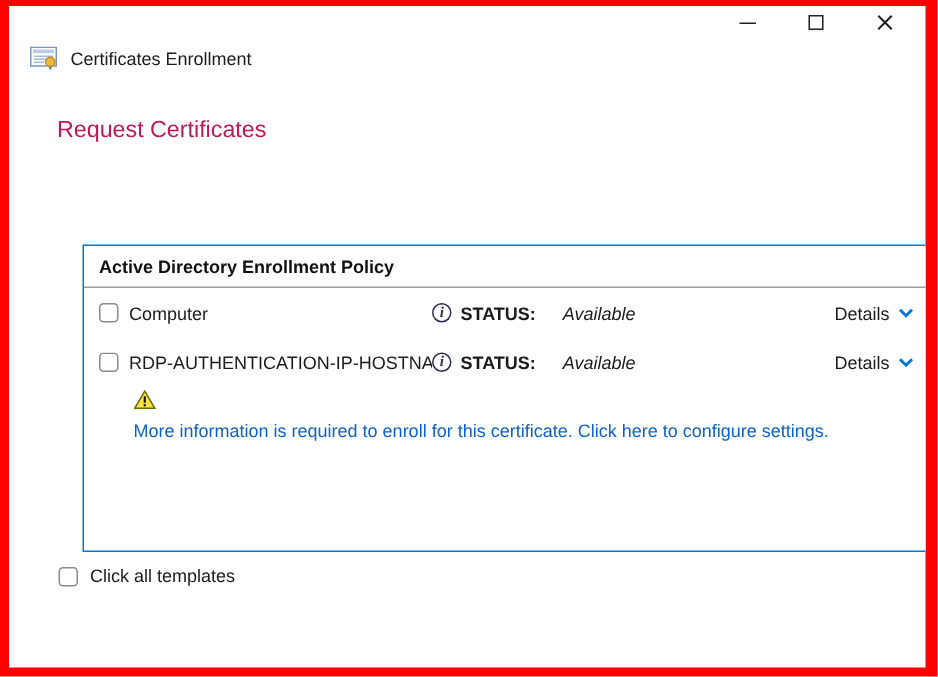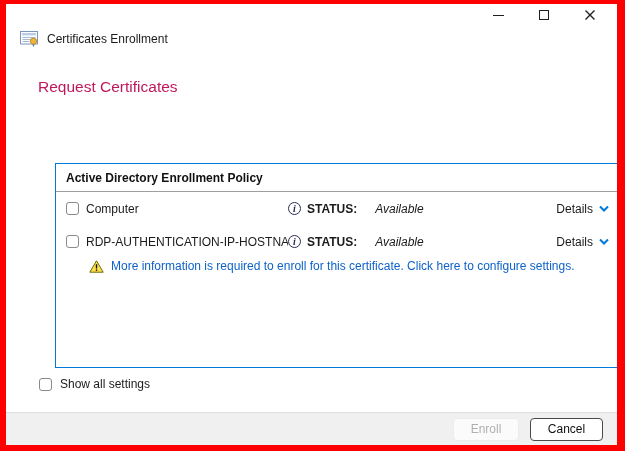--- a/index.html
+++ b/index.html
@@ -48,21 +48,21 @@
     width: 13px; height: 13px; border-radius: 50%; flex: none;
     border: 1px solid #2c2c52; color: #2c2c52;
     font-family: "Liberation Serif", serif; font-style: italic; font-weight: bold; font-size: 10px;
     display: flex; align-items: center; justify-content: center; line-height: 1;
   }
   .status-label { font-weight: bold; margin-left: 6px; margin-top: 37px; }
   .status-value { margin-left: 18px; font-style: italic; }
   .details-cell { grid-column: 5; display: flex; align-items: center; gap: 6px; cursor: default; }
   .warning-row {
     display: flex; align-items: flex-start; gap: 7px; margin: 1px 0 0 33px;
-    font-size: 12px; cursor: pointer;
+    font-size: 12px; cursor: pointer; flex-direction: column;
   }
   .warning-link { text-decoration: none; }
   
   .show-all { position: absolute; left: 33px; top: 373px; display: flex; align-items: center; gap: 8px; font-size: 12px; color: #1b1b1b; }
   
   .footer {
     position: absolute; left: 0; right: 0; bottom: 0; height: 33px;
     background: #f0f0f0; border-top: 1px solid #dedede;
     display: flex; align-items: center; justify-content: flex-end; gap: 11px; padding-right: 14px;
   }
@@ -152,21 +152,17 @@
         <path d="M7.5 0.8 L14.2 12.2 L0.8 12.2 Z" fill="#ffe14d" stroke="#6b6b00" stroke-width="1"></path>
         <rect x="6.8" y="4.2" width="1.4" height="4.3" fill="#111"></rect>
         <rect x="6.8" y="9.4" width="1.4" height="1.5" fill="#111"></rect>
       </svg>
       <span class="warning-link" style="color:#0d62c9;">More information is required to enroll for this certificate. Click here to configure settings.</span>
     </div>
   </div>
 
   <div class="show-all">
     <span class="checkbox"></span>
-    <span>Show all settings</span>
+    <span>Click all templates</span>
   </div>
 
-  <div class="footer">
-    <div class="btn btn-enroll">Enroll</div>
-    <div class="btn btn-cancel">Cancel</div>
-  </div>
 
 </div>
 
 </body></html>

